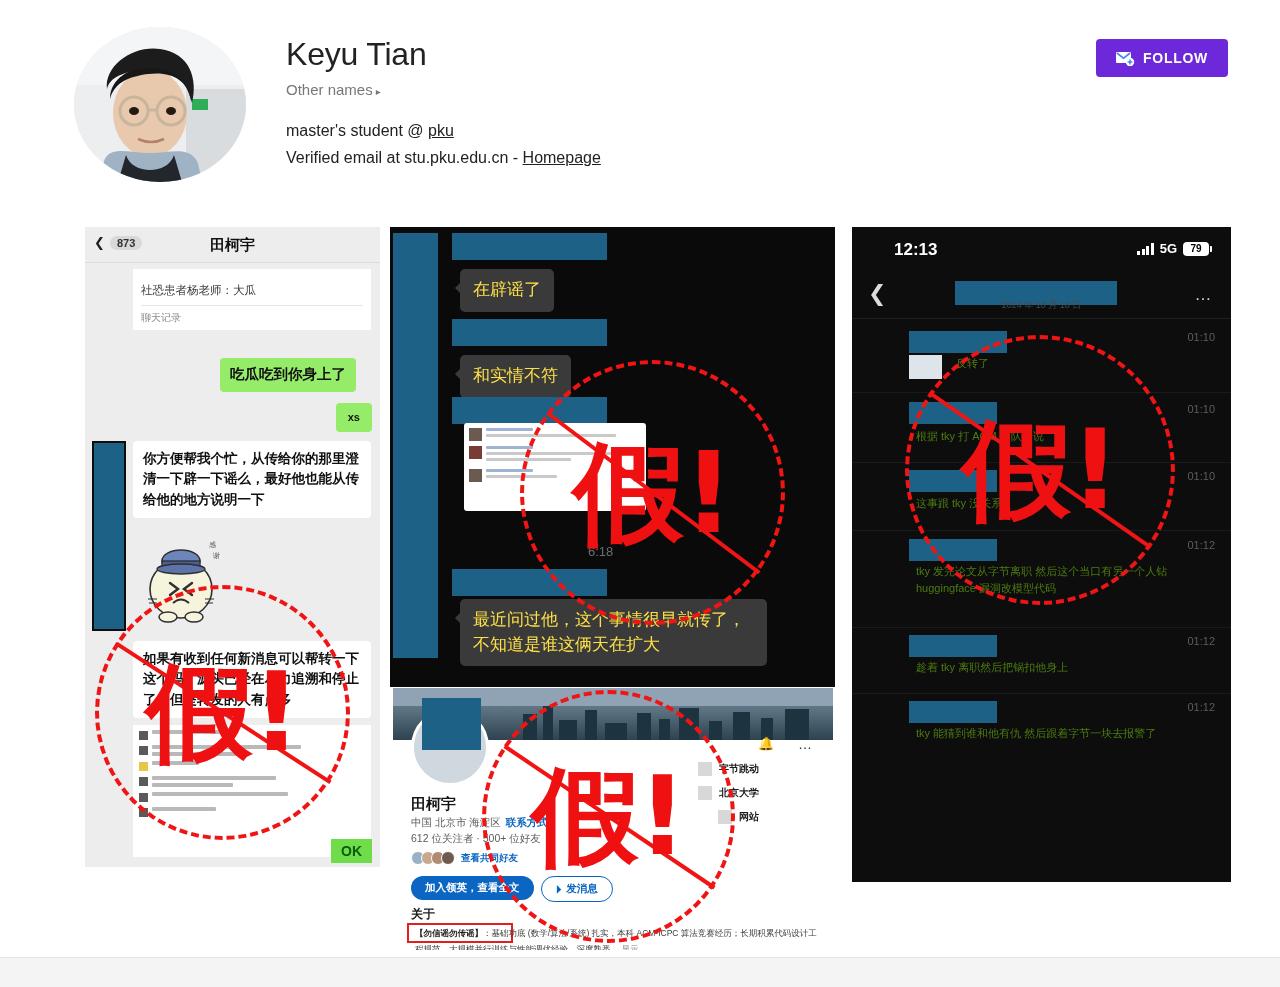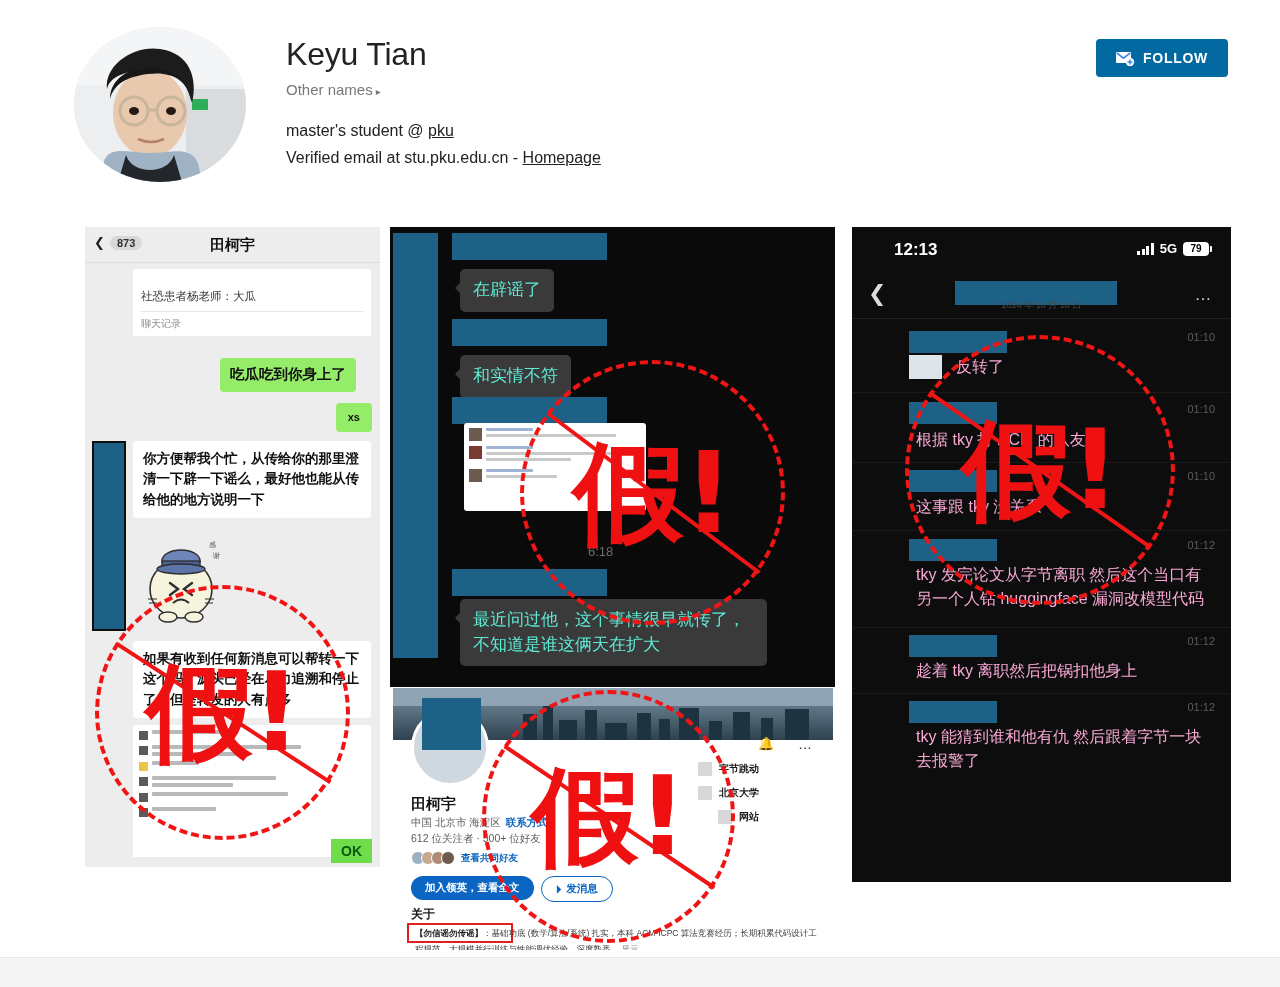--- a/index.html
+++ b/index.html
@@ -65,21 +65,21 @@
   .scholar-link {
     color: #222;
     text-decoration: underline;
     cursor: pointer;
   }
 
   #follow-button {
     position: absolute;
     left: 1096px; top: 39px;
     width: 132px; height: 38px;
-    background: #0369a1;
+    background: #6d28d9;
     border: none;
     border-radius: 4px;
     color: #ffffff;
     font-size: 14px;
     font-weight: 600;
     letter-spacing: 0.7px;
     display: flex;
     align-items: center;
     justify-content: center;
     gap: 8px;
@@ -117,21 +117,21 @@
     font-size: 11px; font-weight: 700;
   }
   #wechat-title {
     position: absolute; left:0; right:0; top: 9px;
     text-align:center; font-size: 15px; font-weight: 700; color:#111;
   }
   #wechat-body { position: relative; height: 604px; background:#ededed; }
 
   .wx-quotecard {
     position:absolute; left: 48px; top: 6px; width: 238px;
-    background: #ffffff; padding: 8px 8px 5px 8px;
+    background: #ffffff; padding: 2px 8px 5px 8px;
     font-size: 11px; color:#4a4a4a; line-height: 1.5;
   }
   .wx-quotecard .clip { color:#a6a6a6; font-size:9.5px; overflow:hidden; white-space:nowrap; height:11px; }
   .wx-quotecard .line2 { color:#3c3c3c; font-size:11.5px; }
   .wx-quotecard .divider { border-top:1px solid #e6e6e6; margin:6px 0 4px; }
   .wx-quotecard .footer { color:#8b8b8b; font-size:10px; }
 
   .wx-bubble-green {
     position:absolute;
     background:#95ec69;
@@ -192,21 +192,21 @@
     position:absolute; left: 3px; top: 6px;
     width: 45px; height: 425px;
     background:#1e6186;
   }
   .redact { position:absolute; background:#1e6186; }
   .dk-bubble {
     position:absolute;
     background: #3a3a3a;
     border-radius: 5px;
     padding: 9px 13px;
-    color: #5eead4;
+    color: #fde047;
     font-size: 17px;
     line-height: 1.45;
   }
   .dk-bubble::before {
     content:"";
     position:absolute; left:-5px; top:13px;
     border-top:6px solid transparent;
     border-bottom:6px solid transparent;
     border-right:6px solid #3a3a3a;
   }
@@ -265,21 +265,21 @@
   #rt-navredact { position:absolute; left: 103px; top: 10px; width:162px; height:24px; background:#1e6186; }
   #rt-datelabel {
     position:absolute; left:0; right:0; top: 28px;
     text-align:center; color:#4a4a4a; font-size:9px;
   }
   #rt-more { position:absolute; right: 18px; top: 14px; color:#dcdcdc; font-size:17px; letter-spacing:1.5px; cursor:pointer; }
   .rt-name { position:absolute; background:#1e6186; height: 22px; }
   .rt-time { position:absolute; right: 16px; color:#5d5d5d; font-size:11px; }
   .rt-text {
     position:absolute; left: 64px; right: 14px;
-    color:#f9a8d4; font-size:16px; line-height:1.5;
+    color:#4d7c0f; font-size:11px; line-height:1.5;
   }
   .rt-sep { position:absolute; left: 0; width: 379px; height:1px; background:#1a1a1a; }
   #rt-thumb {
     position:absolute; left: 57px; top: 128px;
     width: 33px; height: 24px; background:#dde4ea;
   }
 
   
   #panel-linkedin {
     position:absolute;

